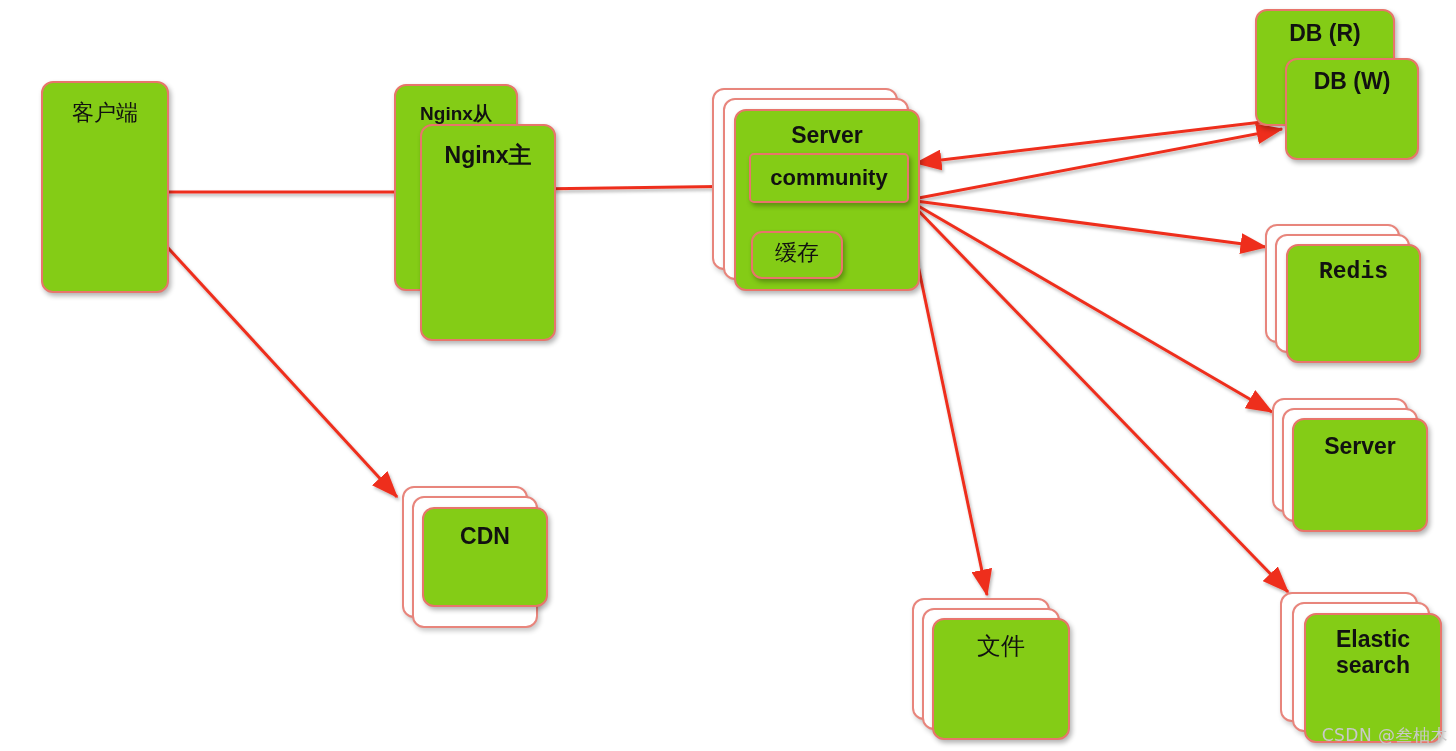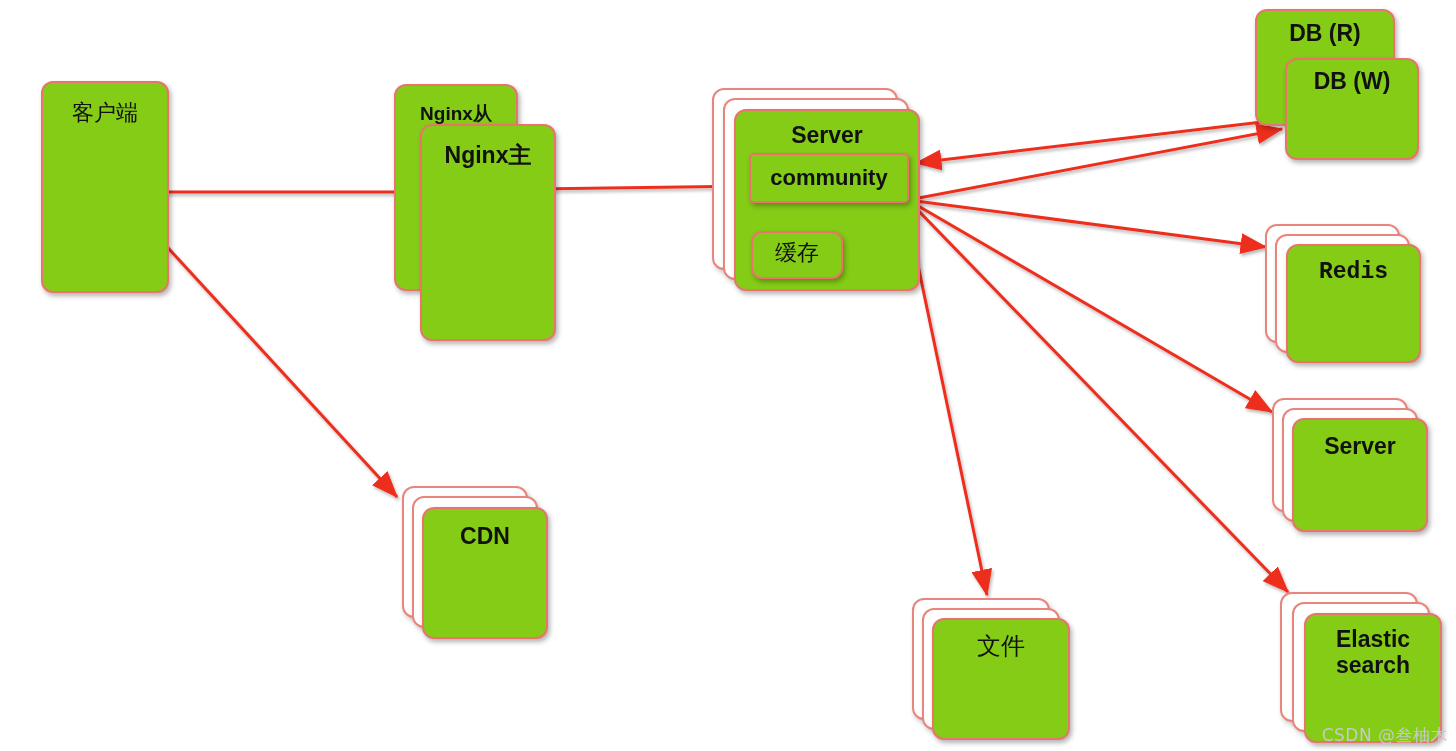--- a/index.html
+++ b/index.html
@@ -114,21 +114,21 @@
   <div class="node" style="left:749px; top:153px; width:160px; height:50px; border-radius:5px;">
     <div class="node-label" style="top:11px; font-size:22px;">community</div>
   </div>
 
   <div class="node" style="left:751px; top:231px; width:92px; height:48px; border-radius:11px;">
     <div class="node-label label-cn" style="top:8px; font-size:22px;">缓存</div>
   </div>
 
   <div class="stack-back" style="left:402px; top:486px; width:126px; height:132px;"></div>
   <div class="stack-back" style="left:412px; top:496px; width:126px; height:132px;"></div>
-  <div class="node" style="left:422px; top:507px; width:126px; height:132px;">
+  <div class="node" style="left:422px; top:507px; width:126px; height:100px;">
     <div class="node-label" style="top:15px; font-size:23px;">CDN</div>
   </div>
 
   <div class="stack-back" style="left:912px; top:598px; width:138px; height:122px;"></div>
   <div class="stack-back" style="left:922px; top:608px; width:138px; height:122px;"></div>
   <div class="node" style="left:932px; top:618px; width:138px; height:122px;">
     <div class="node-label label-cn" style="top:13px; font-size:24px;">文件</div>
   </div>
 
   <div class="node" style="left:1255px; top:9px; width:140px; height:117px;">

